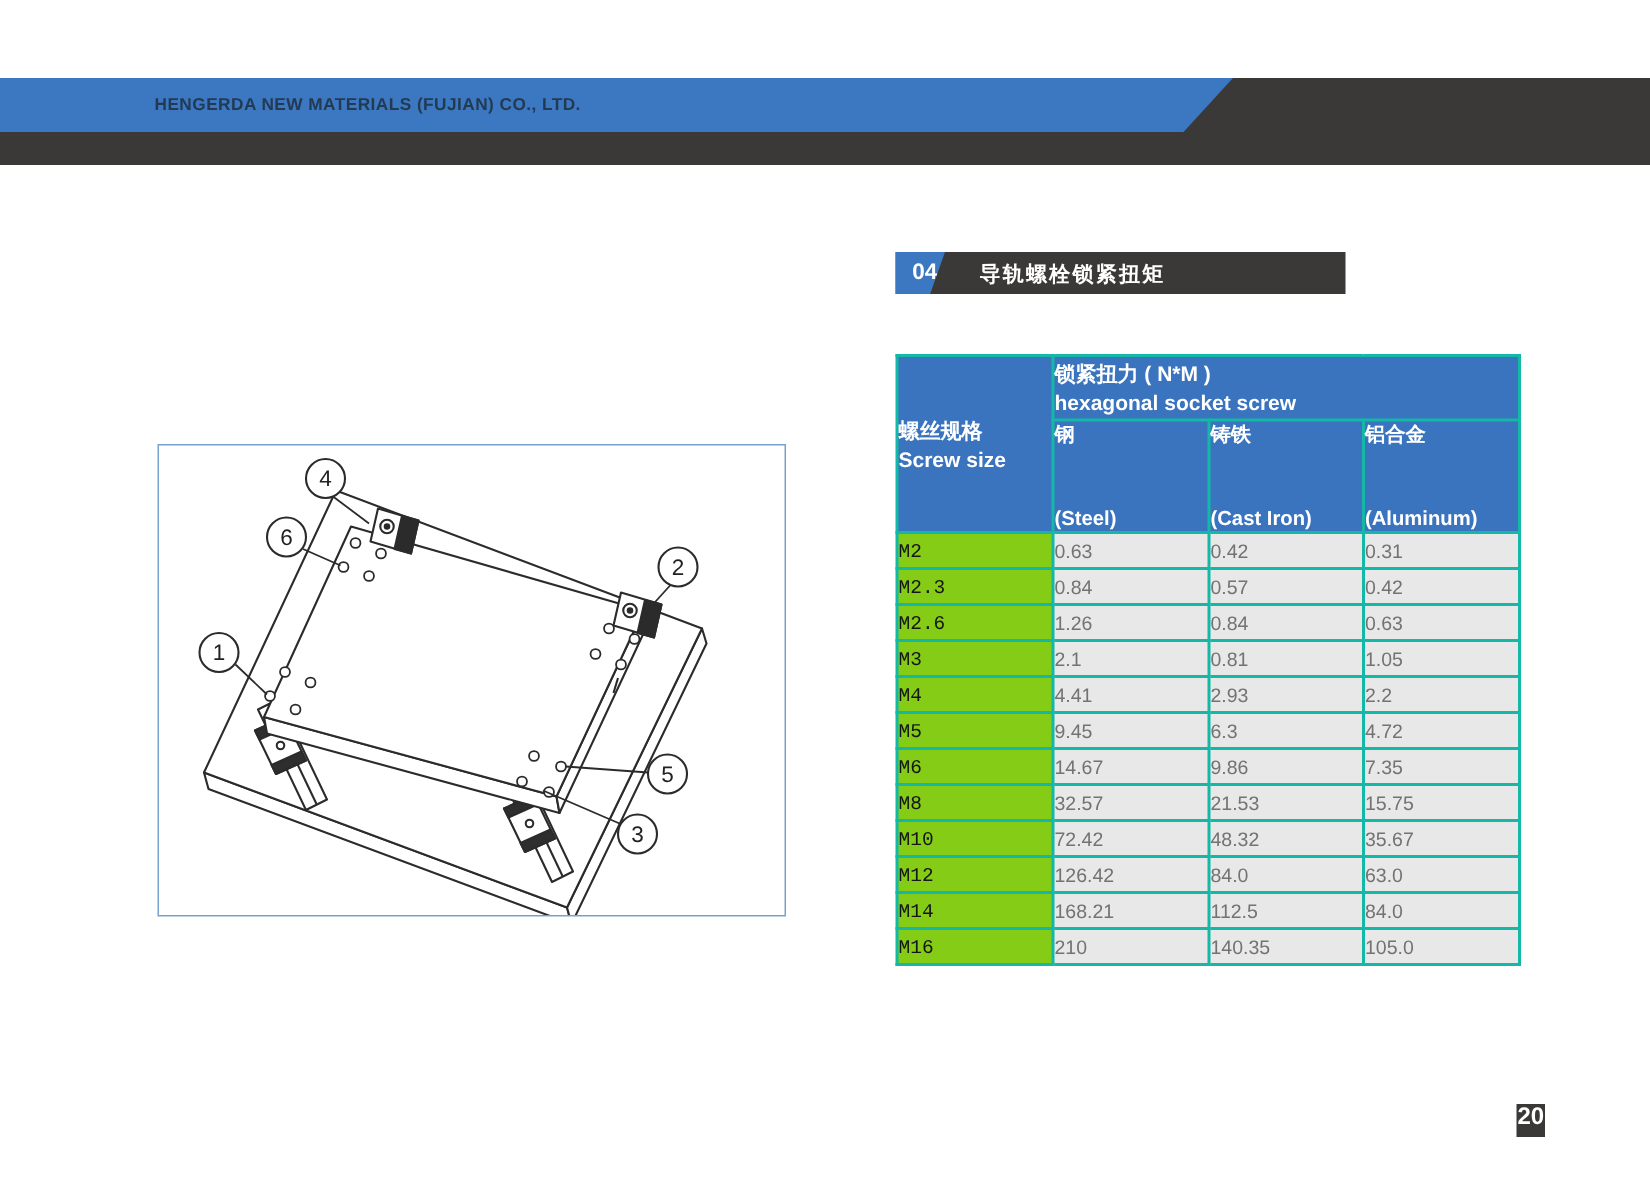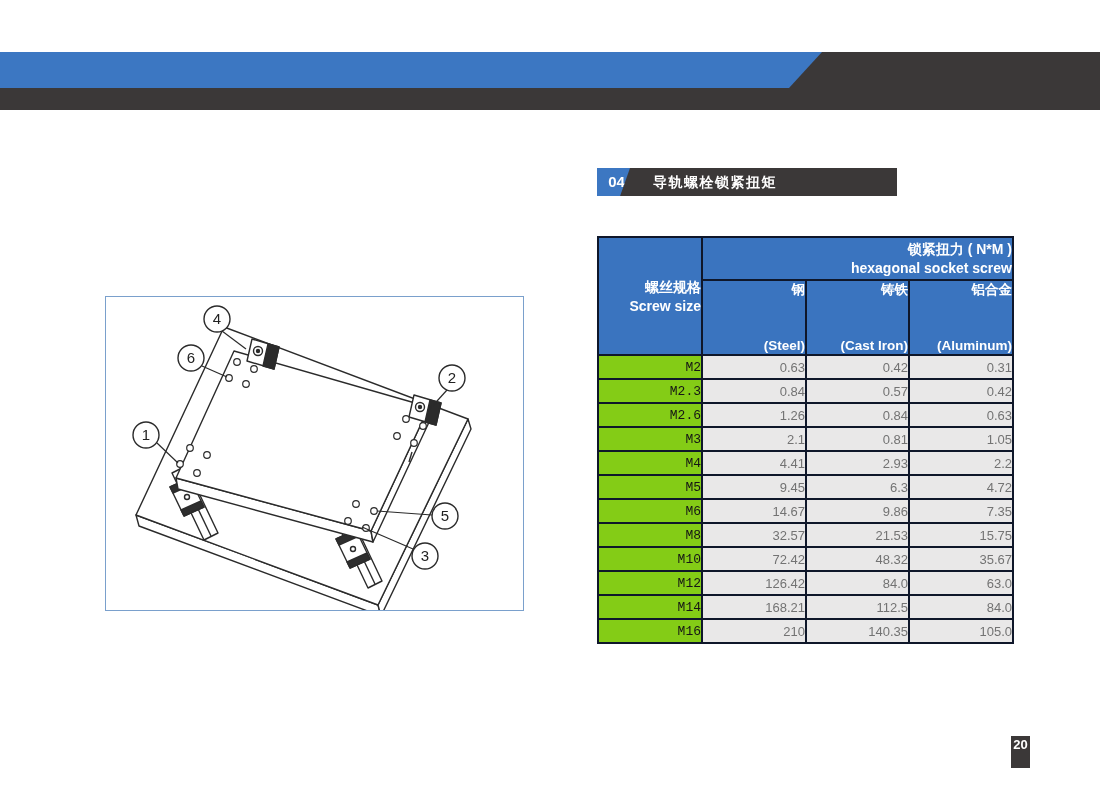--- a/index.html
+++ b/index.html
@@ -28,42 +28,43 @@
   .section-title{position:absolute;left:56px;top:0;height:28px;line-height:28px;
                  color:#fff;font-weight:bold;font-size:14px;letter-spacing:1.5px;text-align:center;}
 
   
   .diagram-box{position:absolute;left:105px;top:296px;width:417px;height:313px;
                border:1px solid #7aa0cc;background:#fff;}
 
   
   .torque-table{position:absolute;left:597px;top:236px;width:415px;border-collapse:collapse;
                 table-layout:fixed;}
-  .torque-table th,.torque-table td{border:2px solid #0f172a;padding:0;text-align:right;}
+  .torque-table th,.torque-table td{border:2px solid #14b8a6;padding:0;text-align:left;}
   .torque-table th{background:#3a74bf;color:#fff;font-weight:bold;}
   .hz{font-size:14px;line-height:19px;}
   .he{font-size:14px;line-height:18px;}
   .sz{font-size:13.5px;line-height:18px;}
   .se{font-size:13.5px;line-height:17px;margin-top:38px;}
   tr.hrow1 th{height:41px;}
   tr.hrow2 th{height:39px;}
   .torque-table td{height:22px;font-size:13px;color:#737373;background:#e9e8e8;}
   .torque-table td.lbl{background:#84cc16;color:#161616;font-family:Liberation Mono, monospace;}
 
   
-  .page-badge{position:absolute;left:1011px;top:736px;width:19px;height:32px;background:#3b3838;
-              color:#fff;font-size:13px;font-weight:bold;line-height:17px;text-align:center;}
+  .page-badge{position:absolute;left:1011px;top:736px;width:19px;height:22px;background:#3b3838;
+              color:#fff;font-size:16px;font-weight:bold;line-height:17px;text-align:center;}
 </style>
 </head>
 <body>
 
 <div id="page">
 
   <div class="band-dark"></div>
   <div class="band-blue"></div>
+  <div class="company">HENGERDA NEW MATERIALS (FUJIAN) CO., LTD.</div>
 
 
   <div class="section-bar">
     <div class="section-num">04</div>
     <div class="section-title">导轨螺栓锁紧扭矩</div>
   </div>
 
   <div class="diagram-box">
     <svg width="417" height="313" viewBox="0 0 417 313">
       <g fill="#fff" stroke="#2b2b2b" stroke-width="1.4" stroke-linejoin="round">

